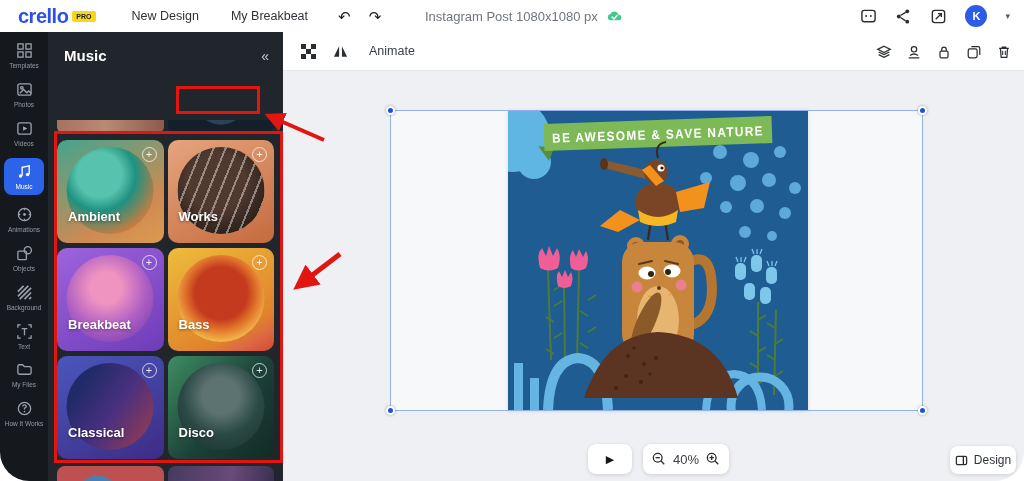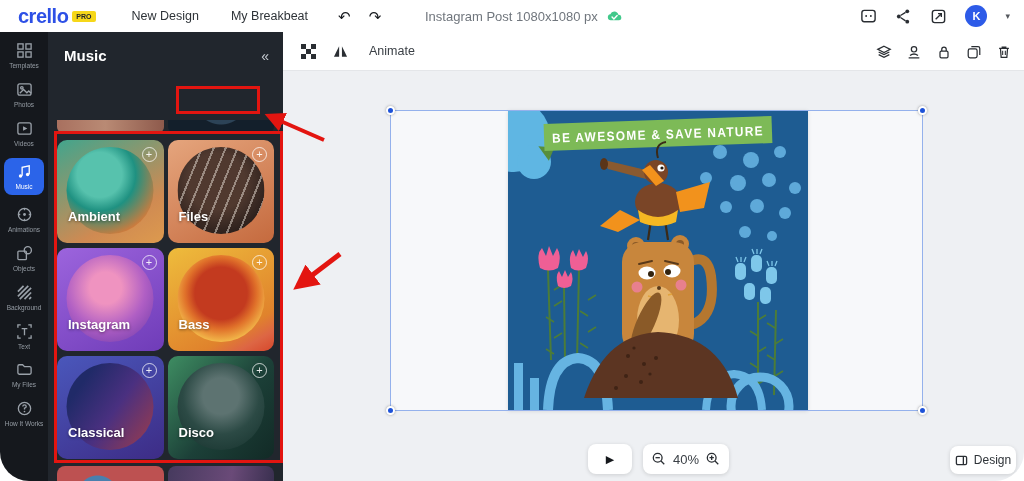--- a/index.html
+++ b/index.html
@@ -222,26 +222,26 @@
     </div>
     <div class="tile-grid">
       <div class="tile t-ambient">
         <span class="tile-plus">+</span>
         <span class="tile-circle"></span>
         <span class="tile-label">Ambient</span>
       </div>
       <div class="tile t-bass">
         <span class="tile-plus">+</span>
         <span class="tile-circle"></span>
-        <span class="tile-label">Files</span>
+        <span class="tile-label">Works</span>
       </div>
       <div class="tile t-breakbeat">
         <span class="tile-plus">+</span>
         <span class="tile-circle"></span>
-        <span class="tile-label">Instagram</span>
+        <span class="tile-label">Breakbeat</span>
       </div>
       <div class="tile t-chill">
         <span class="tile-plus">+</span>
         <span class="tile-circle"></span>
         <span class="tile-label">Bass</span>
       </div>
       <div class="tile t-classical">
         <span class="tile-plus">+</span>
         <span class="tile-circle"></span>
         <span class="tile-label">Classical</span>

